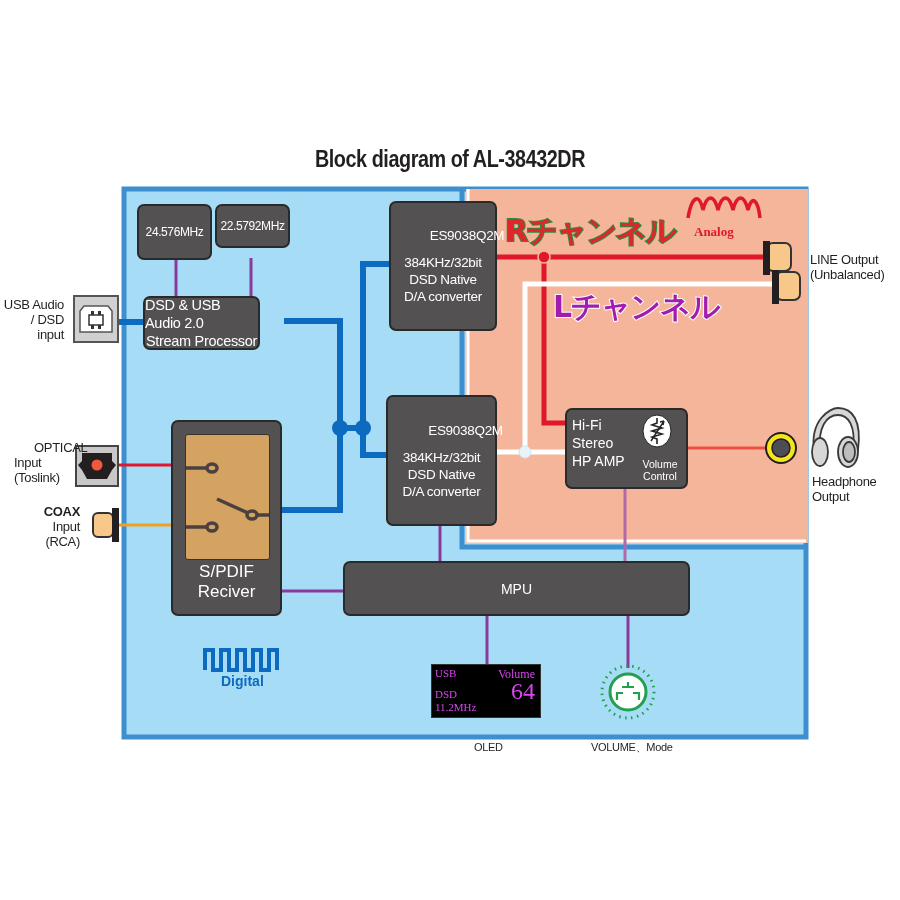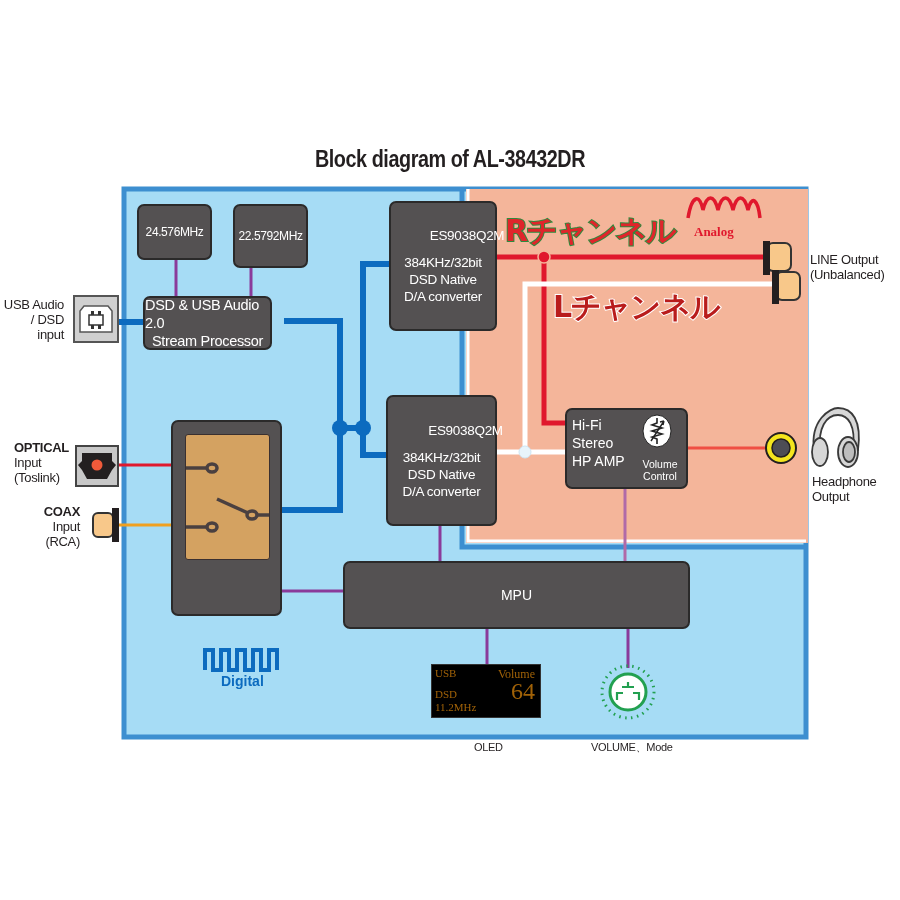--- a/index.html
+++ b/index.html
@@ -10,26 +10,26 @@
              font-weight: bold; color: #231f20; letter-spacing: -0.5px; transform: scaleX(0.86); }
     svg.wires { position: absolute; left: 0; top: 0; width: 900px; height: 900px; }
     .block { position: absolute; background: #545152; border: 2px solid #2b2a2a; border-radius: 7px;
              color: #ffffff; box-sizing: border-box; }
     .cx { display: flex; flex-direction: column; align-items: center; justify-content: center; }
     .clk { font-size: 12px; letter-spacing: -0.4px; }
     .proc { font-size: 14.5px; line-height: 18px; letter-spacing: -0.3px; }
     .dac { font-size: 13.5px; line-height: 17px; letter-spacing: -0.3px; }
     .dac .chip { margin-bottom: 10px; padding-left: 48px; }
     .lbl { position: absolute; font-size: 13px; line-height: 15px; color: #231f20; letter-spacing: -0.3px; }
-    .oled { position: absolute; background: #000; border: 1px solid #333; color: #a16207;
+    .oled { position: absolute; background: #000; border: 1px solid #333; color: #d946ef;
             font-family: "Liberation Serif", "DejaVu Serif", serif; }
     .jp { position: absolute; font-weight: bold; font-size: 30px; letter-spacing: -1px;
           font-family: "DejaVu Sans", sans-serif; }
     .r-ch { color: #e0252b; -webkit-text-stroke: 2px #2e8b3e; paint-order: stroke fill; }
-    .l-ch { color: #b91c1c; -webkit-text-stroke: 2px #ffffff; paint-order: stroke fill; }
+    .l-ch { color: #a21caf; -webkit-text-stroke: 2px #ffffff; paint-order: stroke fill; }
   </style>
 </head>
 <body>
 
 <div class="abs title">Block diagram of AL-38432DR</div>
 
 <svg class="wires" viewBox="0 0 900 900">
 
   <rect x="124" y="189" width="682" height="548" fill="#a6dcf5" stroke="#3d8fd0" stroke-width="5"></rect>
 
@@ -121,25 +121,25 @@
   <g>
     <circle cx="628" cy="692" r="26" fill="none" stroke="#22a050" stroke-width="3" stroke-dasharray="1.5 4.5"></circle>
     <circle cx="628" cy="692" r="18" fill="#ffffff" stroke="#22a050" stroke-width="3"></circle>
     <path d="M617,700 L617,693 L623,693 M633,693 L639,693 L639,700 M622,687 L634,687 M628,682 L628,687" fill="none" stroke="#22a050" stroke-width="2.2"></path>
   </g>
 </svg>
 
 <div class="block cx clk" style="left:137px;top:204px;width:75px;height:56px;">
   <span>24.576MHz</span>
 </div>
-<div class="block cx clk" style="left:233px;top:204px;width:75px;height:64px;">
+<div class="block cx clk" style="left:215px;top:204px;width:75px;height:44px;">
   <span>22.5792MHz</span>
 </div>
 
-<div class="block cx proc" style="left:143px;top:296px;width:129px;height:54px;">
+<div class="block cx proc" style="left:143px;top:296px;width:117px;height:54px;">
   <span>DSD &amp; USB Audio 2.0</span>
   <span>Stream Processor</span>
 </div>
 
 <div class="block cx dac" style="left:389px;top:201px;width:108px;height:130px;">
   <span class="chip">ES9038Q2M</span>
   <span>384KHz/32bit</span>
   <span>DSD Native</span>
   <span>D/A converter</span>
 </div>
@@ -158,23 +158,27 @@
         <line x1="0" y1="33" x2="22" y2="33"></line>
         <ellipse cx="26" cy="33" rx="5" ry="4"></ellipse>
         <line x1="0" y1="92" x2="22" y2="92"></line>
         <ellipse cx="26" cy="92" rx="5" ry="4"></ellipse>
         <line x1="31" y1="64" x2="62" y2="78"></line>
         <ellipse cx="66" cy="80" rx="5" ry="4"></ellipse>
         <line x1="71" y1="80" x2="83" y2="80"></line>
       </g>
     </svg>
   </div>
-</div>
-
-<div class="block cx" style="left:343px;top:561px;width:347px;height:68px;font-size:14px;">
+  <div class="cx" style="position:absolute;left:0;right:0;top:140px;font-size:17px;line-height:20px;">
+    <span>S/PDIF</span>
+    <span>Reciver</span>
+  </div>
+</div>
+
+<div class="block cx" style="left:343px;top:561px;width:347px;height:55px;font-size:14px;">
   <span>MPU</span>
 </div>
 
 <div class="block" style="left:565px;top:408px;width:123px;height:81px;">
   <div style="position:absolute;left:5px;top:6px;font-size:14px;line-height:18px;">
     <div>Hi-Fi</div>
     <div>Stereo</div>
     <div>HP AMP</div>
   </div>
   <svg style="position:absolute;left:75px;top:3px;" width="30" height="36" viewBox="0 0 30 36">
@@ -193,21 +197,21 @@
 
 <div class="abs" style="left:694px;top:224px;font-family:'Liberation Serif',serif;font-weight:bold;font-size:13px;color:#e0182d;">Analog</div>
 <div class="abs" style="left:221px;top:673px;font-weight:bold;font-size:14px;color:#0c6bbf;">Digital</div>
 
 <div class="lbl" style="right:836px;top:297px;text-align:right;white-space:nowrap;">
   <div>USB Audio</div>
   <div>/ DSD</div>
   <div>input</div>
 </div>
 <div class="lbl" style="left:14px;top:440px;white-space:nowrap;">
-  <div style="font-weight:bold;">OPTICAL</div>
+  <div style="font-weight:normal;margin-left:20px;">OPTICAL</div>
   <div>Input</div>
   <div>(Toslink)</div>
 </div>
 <div class="lbl" style="right:820px;top:504px;text-align:right;white-space:nowrap;">
   <div style="font-weight:bold;">COAX</div>
   <div>Input</div>
   <div>(RCA)</div>
 </div>
 
 <div class="lbl" style="left:810px;top:252px;white-space:nowrap;">

